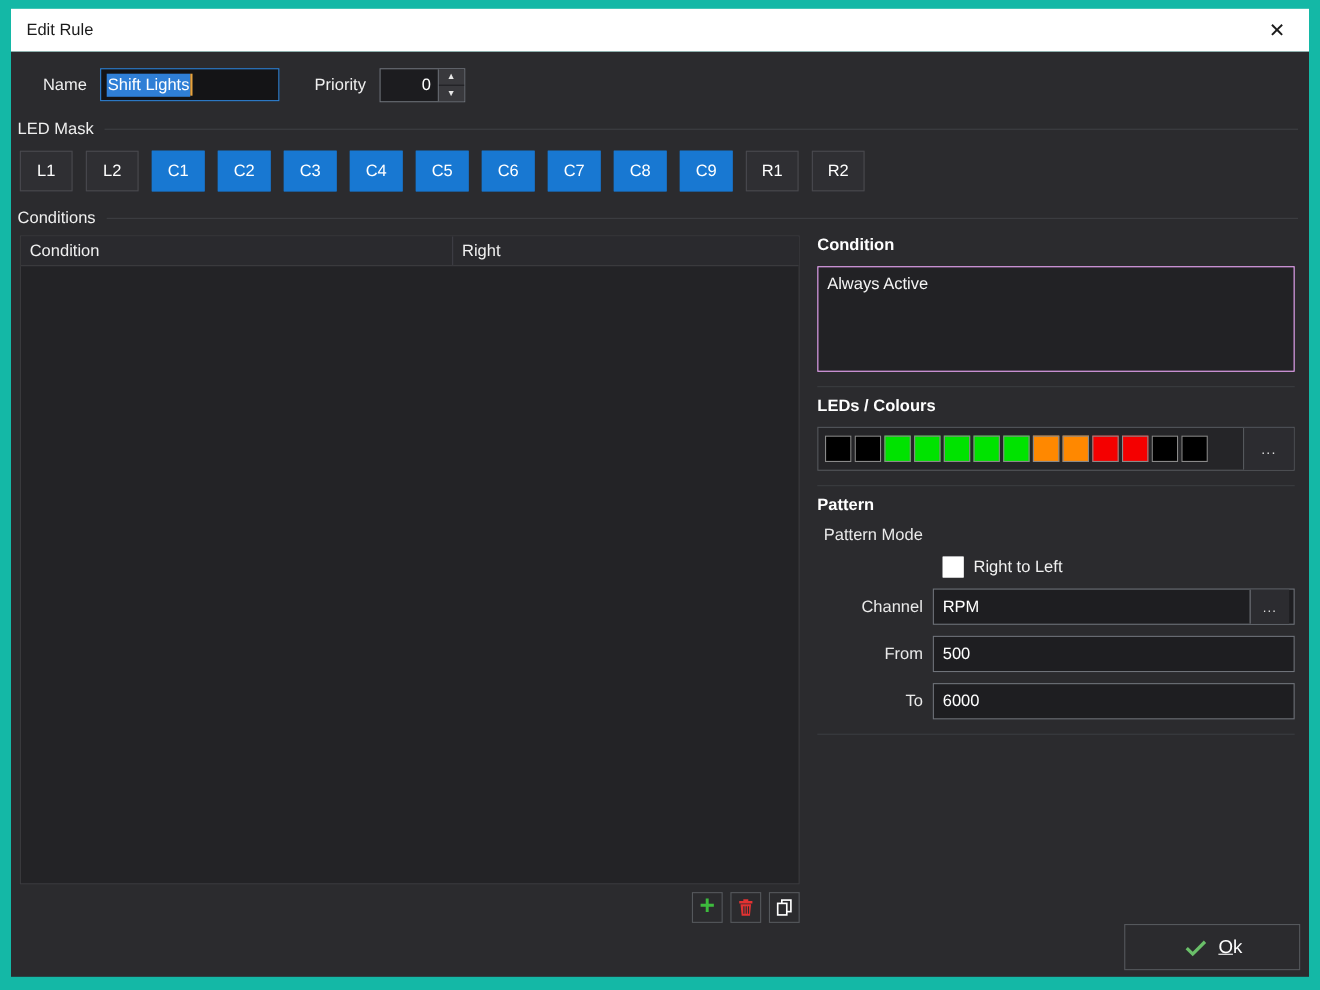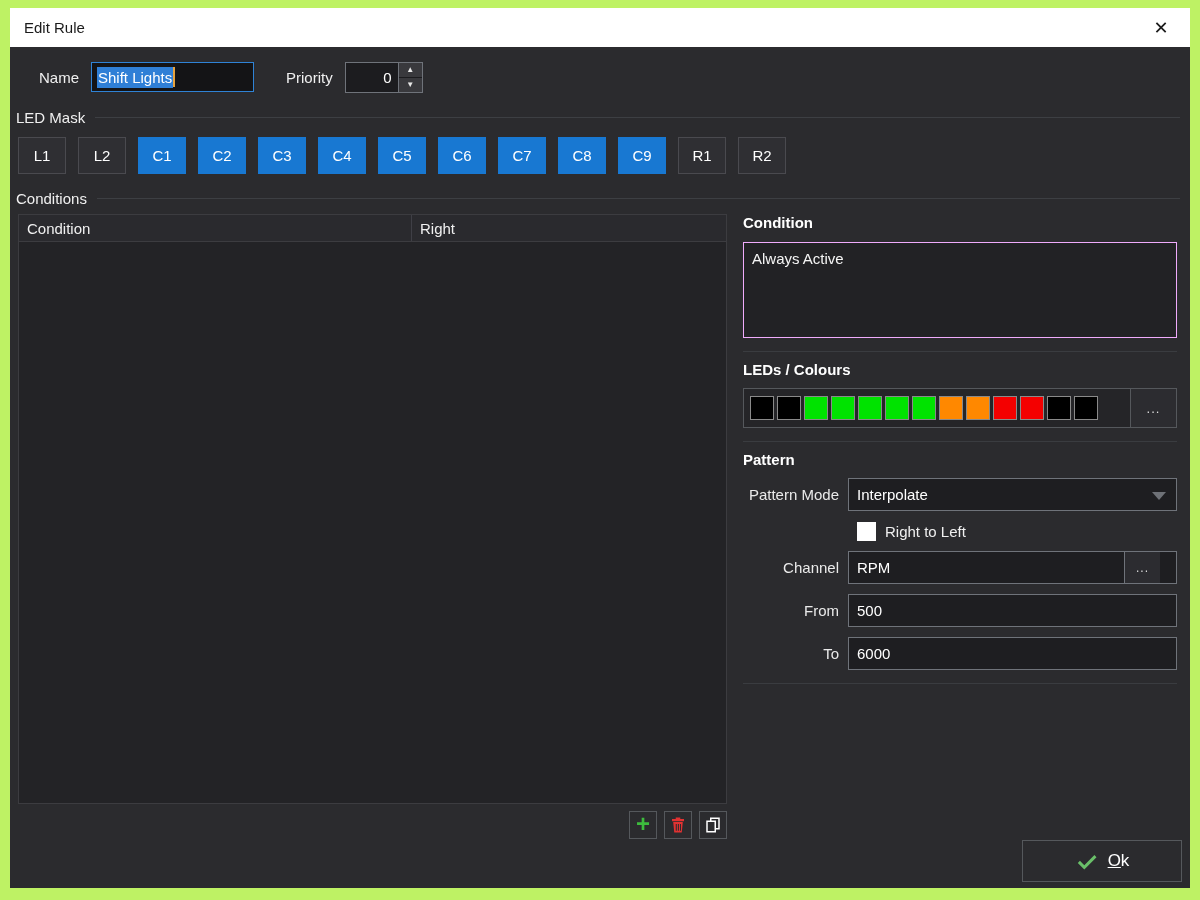--- a/index.html
+++ b/index.html
@@ -1,18 +1,18 @@
 <!DOCTYPE html>
 <html><head>
 <meta charset="utf-8">
 <style>
   * { margin:0; padding:0; box-sizing:border-box; }
   html,body { width:1200px; height:900px; background:#000; overflow:hidden;
     font-family:"Liberation Sans", sans-serif; }
-  .window { position:absolute; left:0; top:0; width:1200px; height:900px; background:#bef264; }
+  .window { position:absolute; left:0; top:0; width:1200px; height:900px; background:#14b8a6; }
 
   
   .titlebar { position:absolute; left:10px; top:8px; width:1180px; height:39px;
     background:#ffffff; display:flex; align-items:center; }
   .title-text { color:#1a1a1a; font-size:15px; margin-left:14px; }
   .close-btn { margin-left:auto; margin-right:14px; width:30px; height:30px;
     display:flex; align-items:center; justify-content:center; color:#1a1a1a;
     font-size:18px; font-weight:300; cursor:default; }
 
   
@@ -94,21 +94,21 @@
   .combo { position:relative; }
   .combo .chev { position:absolute; right:10px; top:13px; width:0; height:0;
     border-left:7px solid transparent; border-right:7px solid transparent;
     border-top:8px solid #6e7177; }
   .chk-row { display:flex; align-items:center; margin-top:11px; padding-left:114px; }
   .chk-box { width:19px; height:19px; background:#fff; border:1px solid #fff; }
   .chk-lbl { margin-left:9px; }
   .field-more { width:36px; align-self:stretch; margin-left:auto; border-left:1px solid #6f737a;
     background:#2c2c30; display:flex; align-items:center; justify-content:center;
     color:#ddd; font-size:12px; letter-spacing:1px; }
-  .p-field.with-more { padding-right:16px; }
+  .p-field.with-more { padding-right:4px; }
 
   
   .ok-btn { position:absolute; right:8px; bottom:6px; width:160px; height:42px;
     border:1px solid #55585c; background:#2b2b2e; display:flex; align-items:center;
     justify-content:center; gap:9px; }
   .ok-label { display:inline-block; color:#fff; font-size:17px; }
   .ok-label::first-letter { text-decoration:underline; }
 </style>
 </head>
 <body>
@@ -219,24 +219,20 @@
               <span class="led" style="background: rgb(0, 0, 0);"></span>
             </span>
           <span class="strip-more">...</span>
         </div>
         <div class="sep"></div>
 
         <span class="sec-title sec-gap">Pattern</span>
 
         <div class="p-row">
           <span class="p-lbl">Pattern Mode</span>
-          <div class="p-field combo">
-            <span>Interpolate</span>
-            <span class="chev"></span>
-          </div>
         </div>
 
         <div class="chk-row">
           <span class="chk-box"></span>
           <span class="chk-lbl">Right to Left</span>
         </div>
 
         <div class="p-row">
           <span class="p-lbl">Channel</span>
           <div class="p-field with-more">

